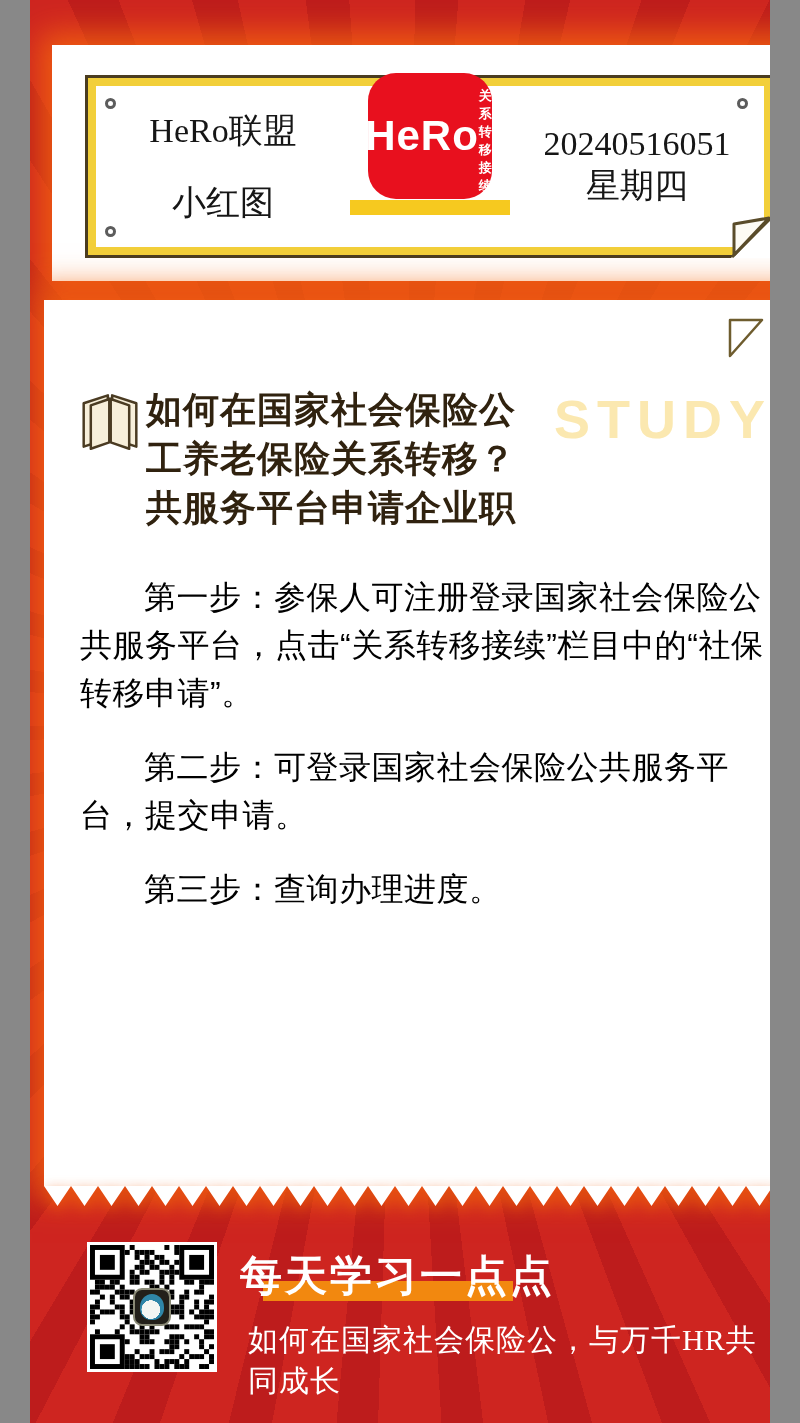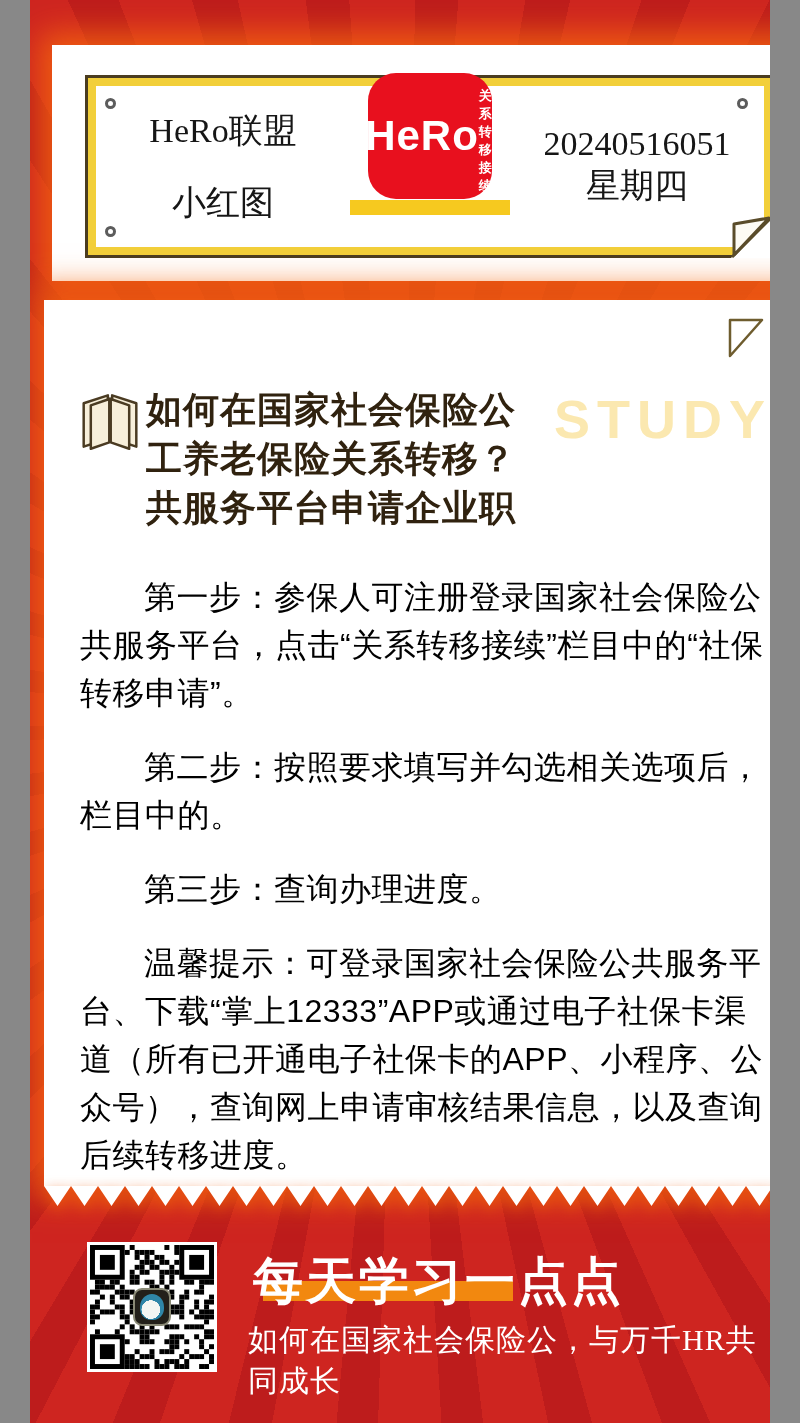--- a/index.html
+++ b/index.html
@@ -84,22 +84,22 @@
   
   .qr{ position:absolute; left:57px; top:1242px; width:130px; height:130px;
     background:#fff; padding:3px; }
   .qr svg{ width:124px; height:124px; display:block; }
   .qr-avatar{ position:absolute; left:50%; top:50%; transform:translate(-50%,-50%);
     width:38px; height:38px; border-radius:9px; background:#23201a;
     border:2px solid #8a8a76; display:flex; align-items:center; justify-content:center; }
   .qr-avatar .face{ width:24px; height:26px; border-radius:50% 50% 45% 45%;
     background: radial-gradient(circle at 45% 60%, #f3f6f2 0 45%, #2f86a8 46% 100%); }
 
-  .slogan{ position:absolute; left:223px; top:1248px; z-index:1;
-    font-family:"Liberation Serif", serif; font-weight:700; font-size:50px;
+  .slogan{ position:absolute; left:210px; top:1248px; z-index:1;
+    font-family:"Liberation Serif", serif; font-weight:700; font-size:42px;
     color:var(--footer-text); letter-spacing:3px; }
   .slogan-bar{ position:absolute; left:233px; top:1281px; width:250px; height:20px;
     background:var(--slogan-bar); z-index:0; }
   .cta{ position:absolute; left:218px; top:1320px;
     font-family:"Liberation Serif", serif; font-size:30px; color:var(--footer-text);
     letter-spacing:1px; }
 </style>
 </head>
 <body>
 
@@ -157,23 +157,22 @@
         </svg>
         <div class="title-text">
           <div>如何在国家社会保险公</div>
           <div>工养老保险关系转移？</div>
           <div>共服务平台申请企业职</div>
         </div>
       </div>
 
       <div class="steps">
         <p>第一步：参保人可注册登录国家社会保险公共服务平台，点击“关系转移接续”栏目中的“社保转移申请”。</p>
-        <p>第二步：按照要求填写并勾选相关选项后，栏目中的。</p>
+        <p>第二步：可登录国家社会保险公共服务平台，提交申请。</p>
         <p>第三步：查询办理进度。</p>
-        <p class="tip">温馨提示：可登录国家社会保险公共服务平台、下载“掌上12333”APP或通过电子社保卡渠道（所有已开通电子社保卡的APP、小程序、公众号），查询网上申请审核结果信息，以及查询后续转移进度。</p>
       </div>
     </div>
 
     <svg class="zigzag" viewBox="0 0 756 20" preserveAspectRatio="none">
       <path d="M0,0 l13.5,20 l13.5,-20 l13.5,20 l13.5,-20 l13.5,20 l13.5,-20 l13.5,20 l13.5,-20 l13.5,20 l13.5,-20 l13.5,20 l13.5,-20 l13.5,20 l13.5,-20 l13.5,20 l13.5,-20 l13.5,20 l13.5,-20 l13.5,20 l13.5,-20 l13.5,20 l13.5,-20 l13.5,20 l13.5,-20 l13.5,20 l13.5,-20 l13.5,20 l13.5,-20 l13.5,20 l13.5,-20 l13.5,20 l13.5,-20 l13.5,20 l13.5,-20 l13.5,20 l13.5,-20 l13.5,20 l13.5,-20 l13.5,20 l13.5,-20 l13.5,20 l13.5,-20 l13.5,20 l13.5,-20 l13.5,20 l13.5,-20 l13.5,20 l13.5,-20 l13.5,20 l13.5,-20 l13.5,20 l13.5,-20 l13.5,20 l13.5,-20 l13.5,20 l13.5,-20 Z"></path>
     </svg>
   </div>
 
   <div class="qr">
     <svg viewBox="0 0 125 125" fill="#000">

